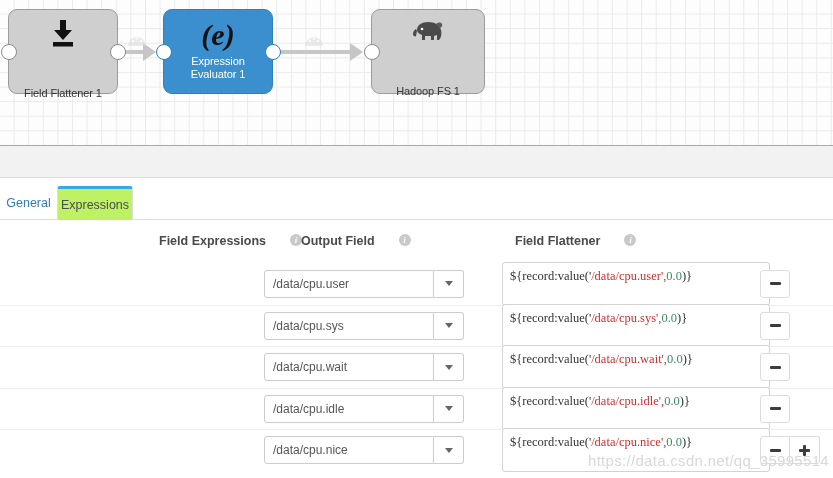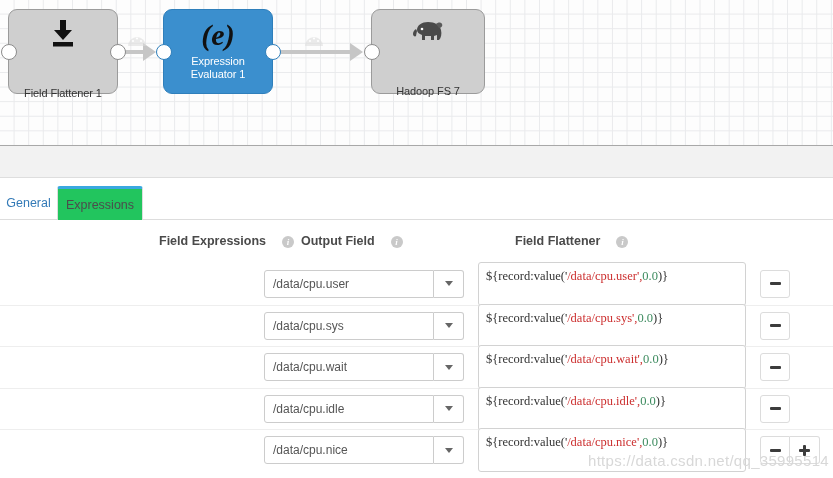--- a/index.html
+++ b/index.html
@@ -132,41 +132,41 @@
     height: 34px;
     display: flex; align-items: center; justify-content: center;
     font-size: 12.5px;
     padding: 0 2px;
     cursor: pointer;
   }
   .tab.inactive { color: #337ab7; left: 0px; width: 57px; }
   .tab.active {
     color: #4c4c4c;
     left: 57px;
-    width: 86px;
-    background: #22c55e;
+    width: 76px;
+    background: #bef264;
     border: 1px solid #dddddd;
     border-bottom-color: #ffffff;
     border-top: 3px solid #3aa8e0;
     border-radius: 3px 3px 0 0;
     height: 35px;
   }
 
   
   .form-area { position: absolute; left: 0; top: 220px; width: 833px; height: 258px; background: #fff; }
 
   .col-headers { position: relative; height: 30px; }
   .hdr {
     position: absolute;
     top: 14px;
     font-size: 12.5px;
     font-weight: bold;
     color: #4a4a4a;
     white-space: nowrap;
-    display: flex; align-items: flex-end; gap: 16px; padding-left: 37px;
+    display: flex; align-items: flex-start; gap: 24px; padding-left: 37px;
   }
   #hdr-field-expressions { left: 122px; }
   #hdr-output-field      { left: 264px; }
   #hdr-field-expression  { left: 478px; }
 
   .info-icon {
     display: inline-block;
     width: 12px; height: 12px;
     border-radius: 50%;
     background: #c9c9c9;
@@ -221,21 +221,21 @@
   }
   .caret-glyph {
     width: 0; height: 0;
     border-left: 4px solid transparent;
     border-right: 4px solid transparent;
     border-top: 5px solid #666666;
   }
 
   .expr-input {
     position: absolute;
-    left: 478px;
+    left: 502px;
     width: 268px;
     height: 44px;
     border: 1px solid #d2d2d2;
     border-radius: 3px;
     background: #ffffff;
     font-family: "Liberation Serif", serif;
     font-size: 12.5px;
     color: #333333;
     padding: 0 7px;
     line-height: 26px;
@@ -335,21 +335,21 @@
         <svg width="40" height="32" viewBox="0 0 40 32">
           <g fill="#4a4a4a">
             <path d="M9 13 c0-5 5-8 11-8 c7 0 12 3 13 8 c1 4 0 8-2 10 l-2 0 l0-5 l-3 1 l0 4 l-3 0 l0-4
                      l-6 0 l0 4 l-3 0 l0-5 c-3-1-5-3-5-5 z"></path>
             <path d="M8 12 c-2 1-3 3-3 5 c0 2 2 3 3 2 l1-5 z"></path>
             <path d="M28 7 c2-2 5-2 6 0 c1 2-1 4-3 4 z" fill="#5a5a5a"></path>
             <circle cx="14" cy="12" r="1.3" fill="#ffffff"></circle>
           </g>
         </svg>
       </div>
-      <div class="node-label">Hadoop FS 7</div>
+      <div class="node-label">Hadoop FS 1</div>
     </div>
 
     <div class="port" id="port-in-1"></div>
     <div class="port" id="port-out-1"></div>
     <div class="port on-blue" id="port-in-2"></div>
     <div class="port on-blue" id="port-out-2"></div>
     <div class="port" id="port-in-3"></div>
   </div>
 
   <div class="panel-band"></div>

